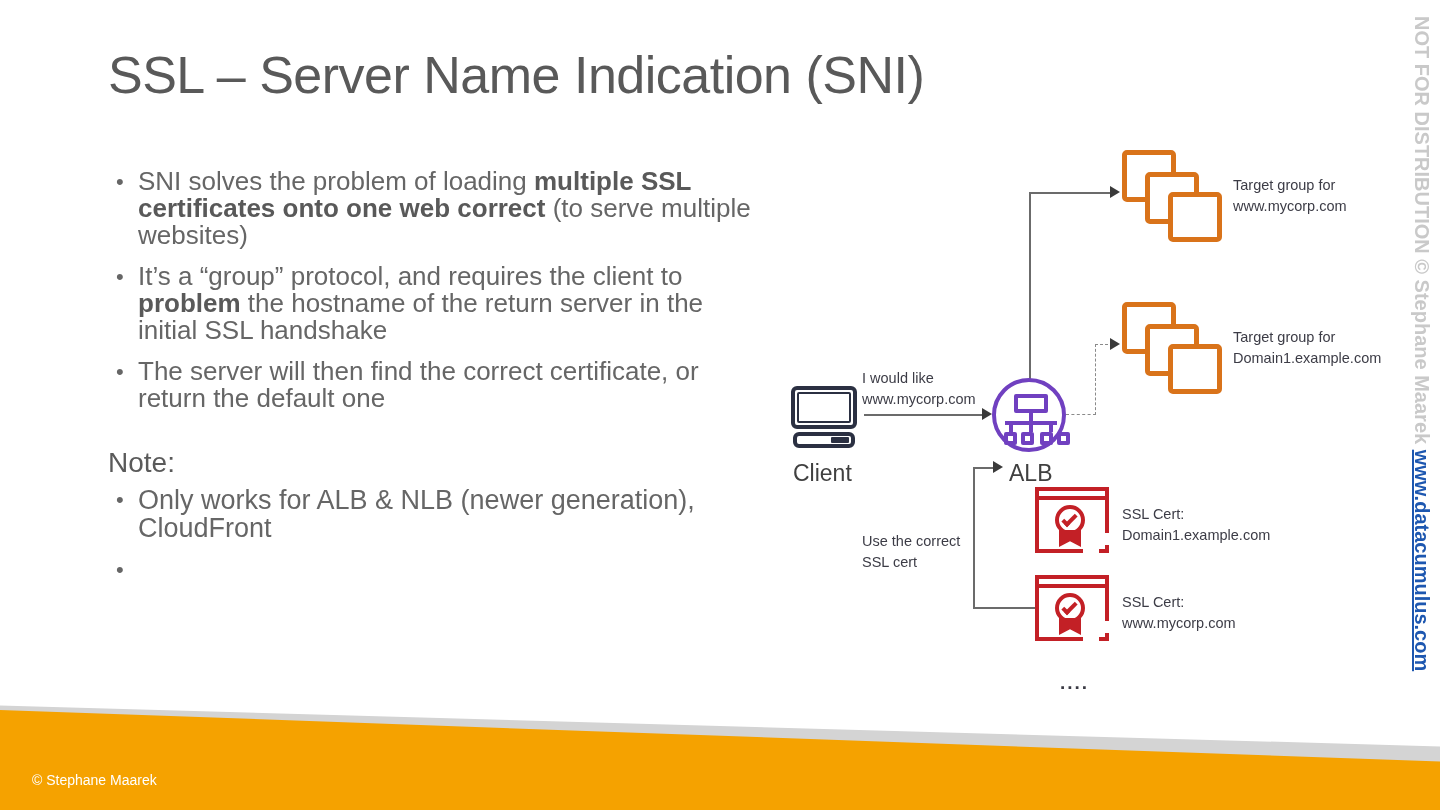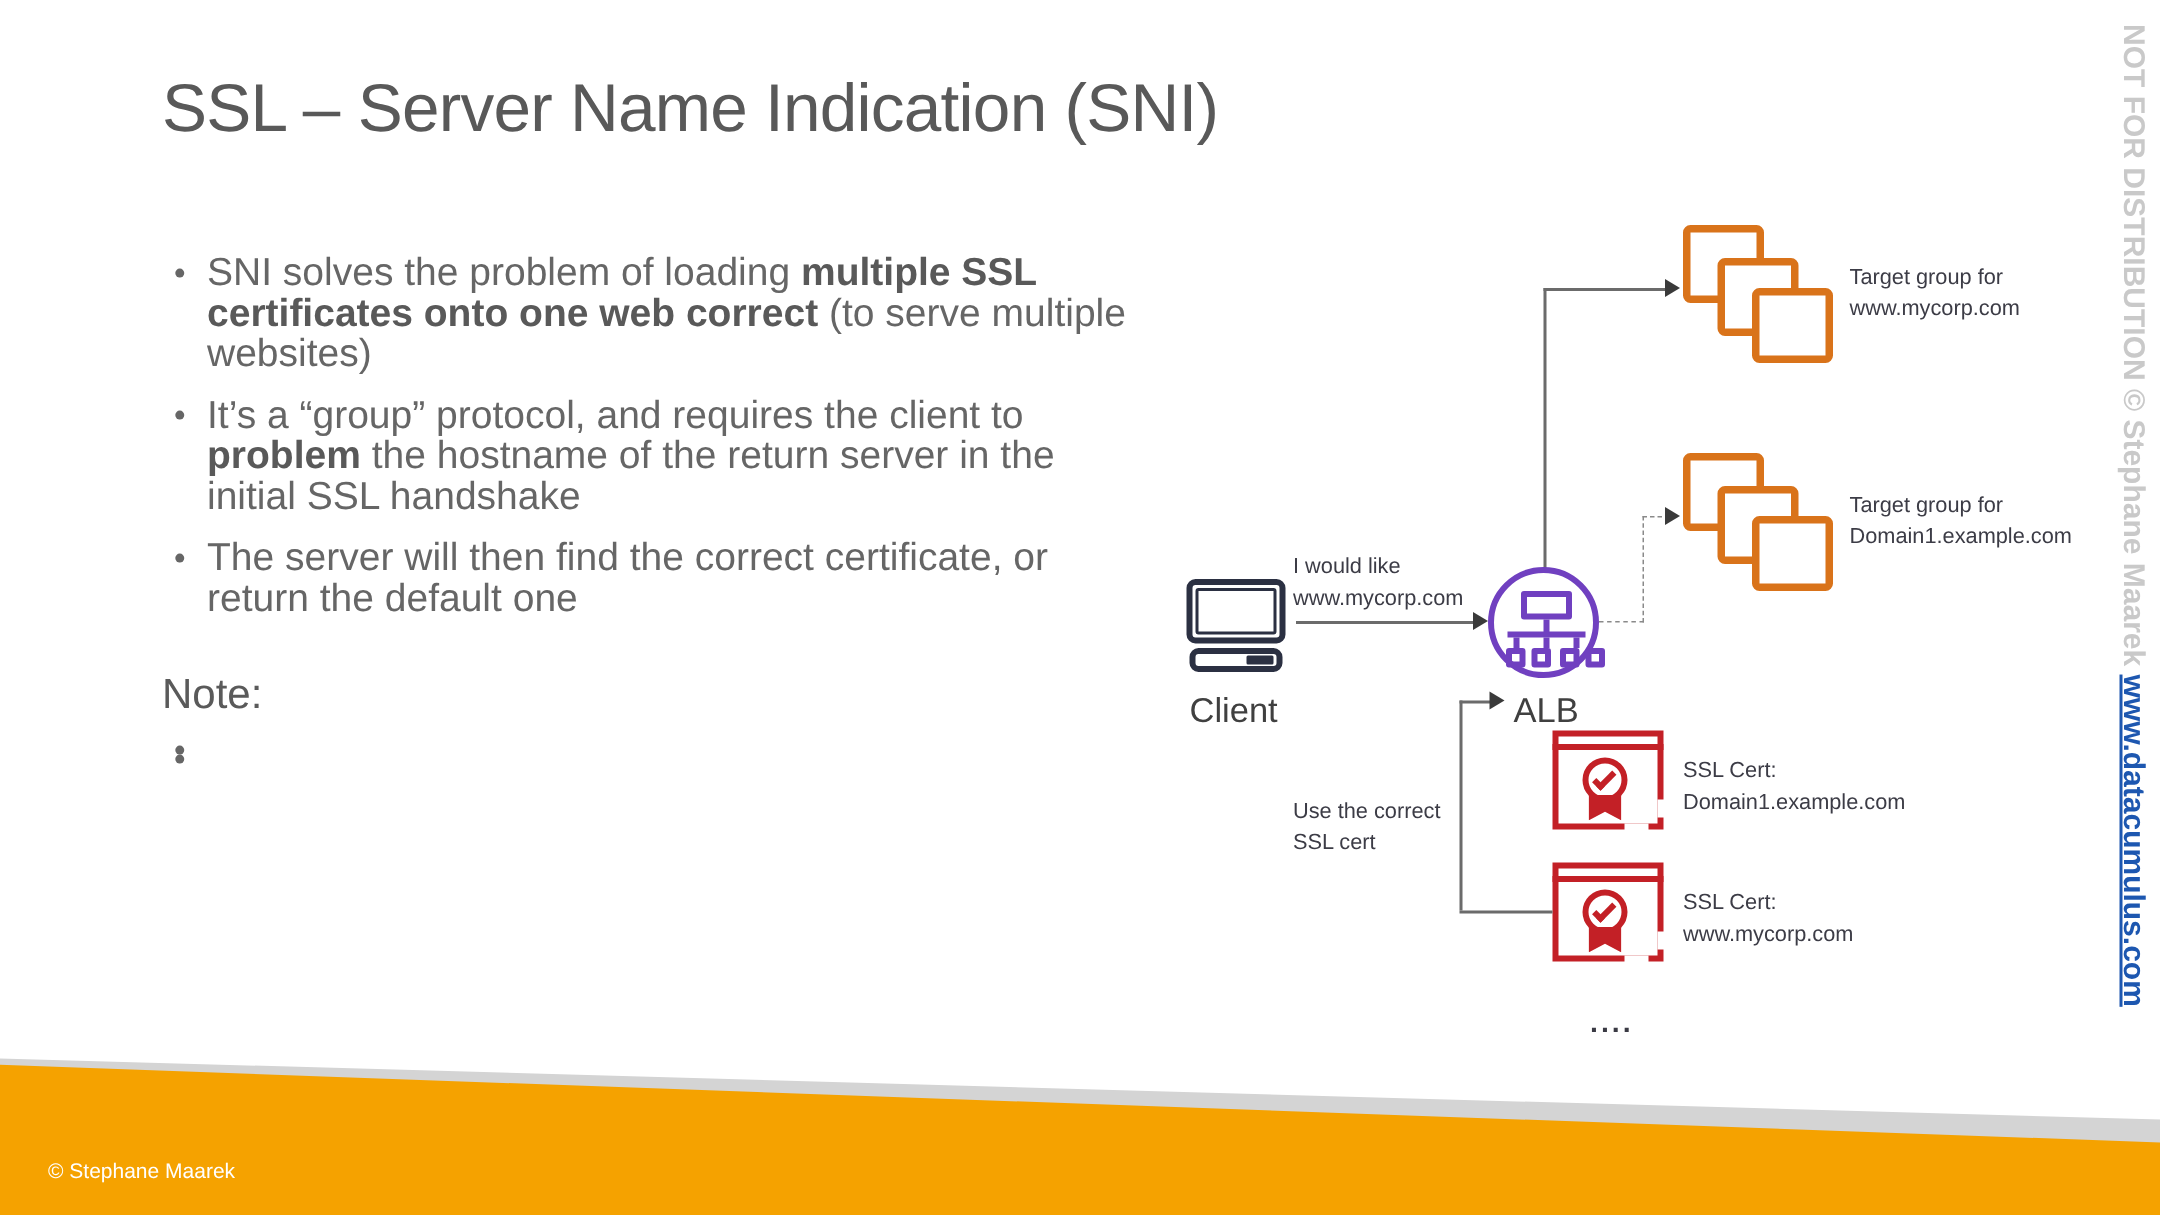--- a/index.html
+++ b/index.html
@@ -5,21 +5,21 @@
   html,body{margin:0;padding:0;}
   body{
     width:1440px;height:810px;background:#ffffff;overflow:hidden;
     font-family:"Liberation Sans",sans-serif;position:relative;
   }
   .slide{position:absolute;inset:0;background:#fff;overflow:hidden;}
 
   
   .title{
     position:absolute;left:108px;top:48px;width:1000px;
-    font-size:45px;line-height:1.05;color:#595959;
+    font-size:52px;line-height:1.05;color:#595959;
     font-weight:400;letter-spacing:-0.5px;white-space:nowrap;
   }
 
   
   .body-col{position:absolute;left:108px;top:168px;width:650px;color:#666666;}
   .bullet{position:relative;padding-left:30px;font-size:26px;line-height:27px;margin-bottom:14px;color:#666;}
   .bullet .dot{position:absolute;left:8px;top:0px;font-size:22px;line-height:27px;color:#666;}
   .bullet b{font-weight:700;color:#595959;}
   .note-head{font-size:28px;color:#5a5a5a;margin:36px 0 8px 0;line-height:30px;}
   .bullet.lg{font-size:27px;line-height:28px;}
@@ -109,20 +109,21 @@
 
     <div class="bullet">
       <span class="dot">•</span>
       <span>The server will then find the correct certificate, or return the default one</span>
     </div>
 
     <div class="note-head">Note:</div>
 
     <div class="bullet lg">
       <span class="dot">•</span>
+      <span>Only works for ALB &amp; NLB (newer generation), CloudFront</span>
     </div>
 
     <div class="bullet lg">
       <span class="dot">•</span>
     </div>
   </div>
 
   <div class="diagram">
 
     <div class="tgroup" style="left:362px;top:30px;">

